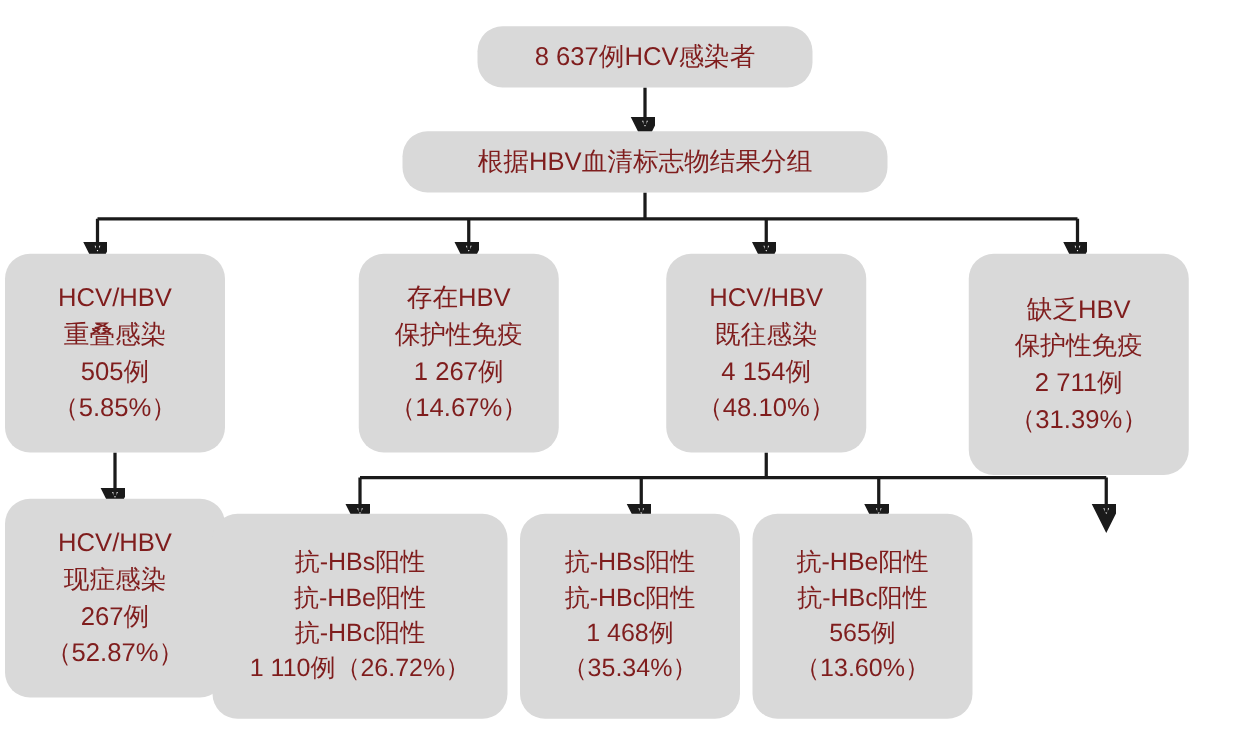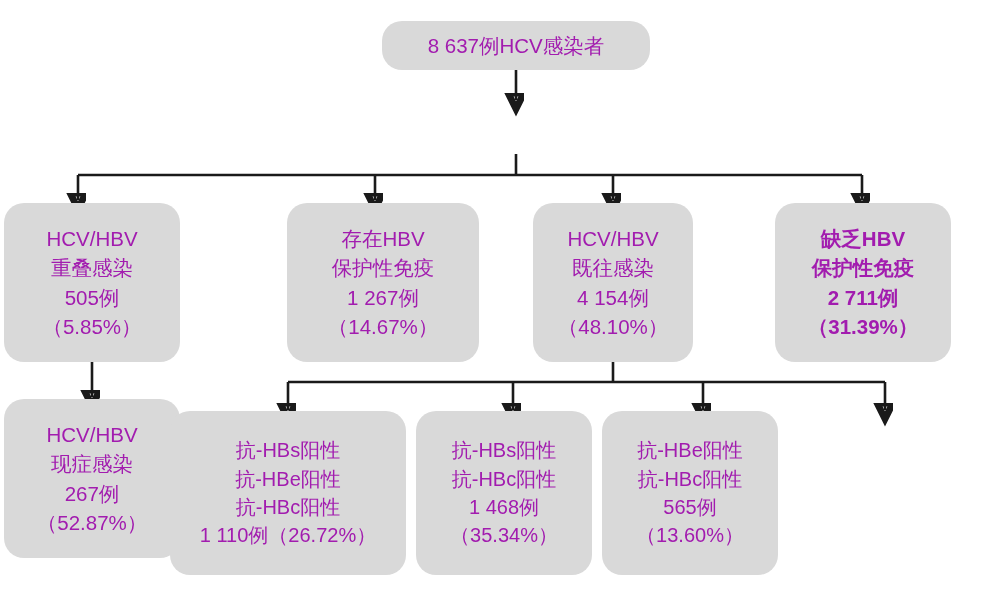--- a/index.html
+++ b/index.html
@@ -14,21 +14,21 @@
     position: relative;
     width: 991px;
     height: 591px;
     background: #ffffff;
     overflow: hidden;
   }
   .node {
     position: absolute;
     background: #d9d9d9;
     border-radius: 20px;
-    color: #a21caf;
+    color: #7f1d1d;
     font-size: 20.5px;
     line-height: 1.42;
     text-align: center;
     display: flex;
     align-items: center;
     justify-content: center;
     box-sizing: border-box;
     white-space: pre-line;
     padding: 4px 6px;
   }
@@ -75,37 +75,38 @@
     <line x1="613" y1="362" x2="613" y2="382"></line>
     <line x1="288" y1="382" x2="885" y2="382"></line>
     <line x1="288" y1="382" x2="288" y2="410" marker-end="url(#arrow)"></line>
     <line x1="513" y1="382" x2="513" y2="410" marker-end="url(#arrow)"></line>
     <line x1="703" y1="382" x2="703" y2="410" marker-end="url(#arrow)"></line>
     <line x1="885" y1="382" x2="885" y2="410" marker-end="url(#arrow)"></line>
   </svg>
 
   <div class="node" style="left:382px; top:21px; width:268px; height:49px;">8 637例HCV感染者</div>
 
+  <div class="node" style="left:322px; top:105px; width:388px; height:49px;">根据HBV血清标志物结果分组</div>
 
   <div class="node" style="left:4px; top:203px; width:176px; height:159px;">HCV/HBV
 重叠感染
 505例
 （5.85%）</div>
 
-  <div class="node" style="left:287px; top:203px; width:192px; height:159px;">存在HBV
+  <div class="node" style="left:287px; top:203px; width:160px; height:159px;">存在HBV
 保护性免疫
 1 267例
 （14.67%）</div>
 
   <div class="node" style="left:533px; top:203px; width:160px; height:159px;">HCV/HBV
 既往感染
 4 154例
 （48.10%）</div>
 
-  <div class="node" style="left:775px; top:203px; width:176px; height:159px;font-weight:bold;">缺乏HBV
+  <div class="node" style="left:775px; top:203px; width:176px; height:177px;">缺乏HBV
 保护性免疫
 2 711例
 （31.39%）</div>
 
   <div class="node" style="left:4px; top:399px; width:176px; height:159px;">HCV/HBV
 现症感染
 267例
 （52.87%）</div>
 
   <div class="node small" style="left:170px; top:411px; width:236px; height:164px;">抗-HBs阳性

